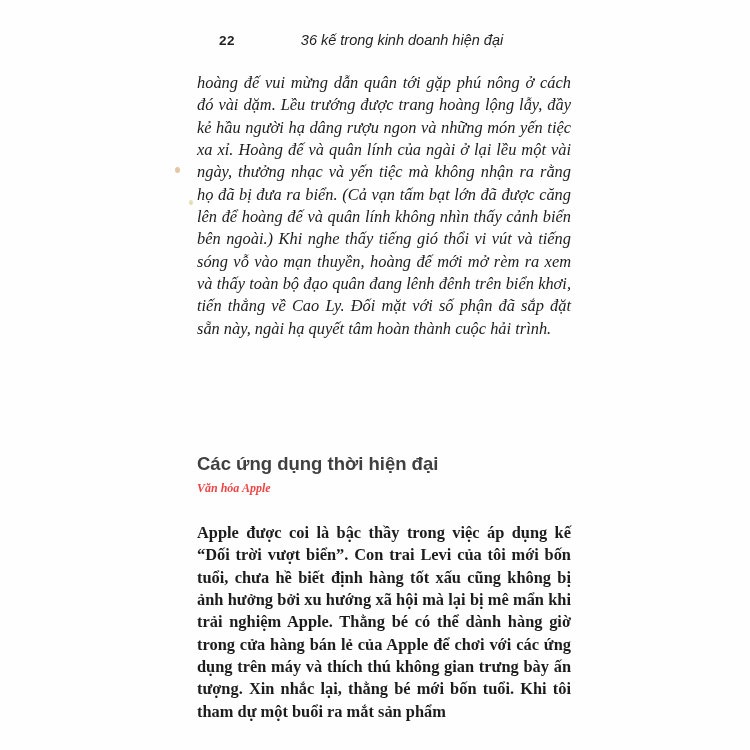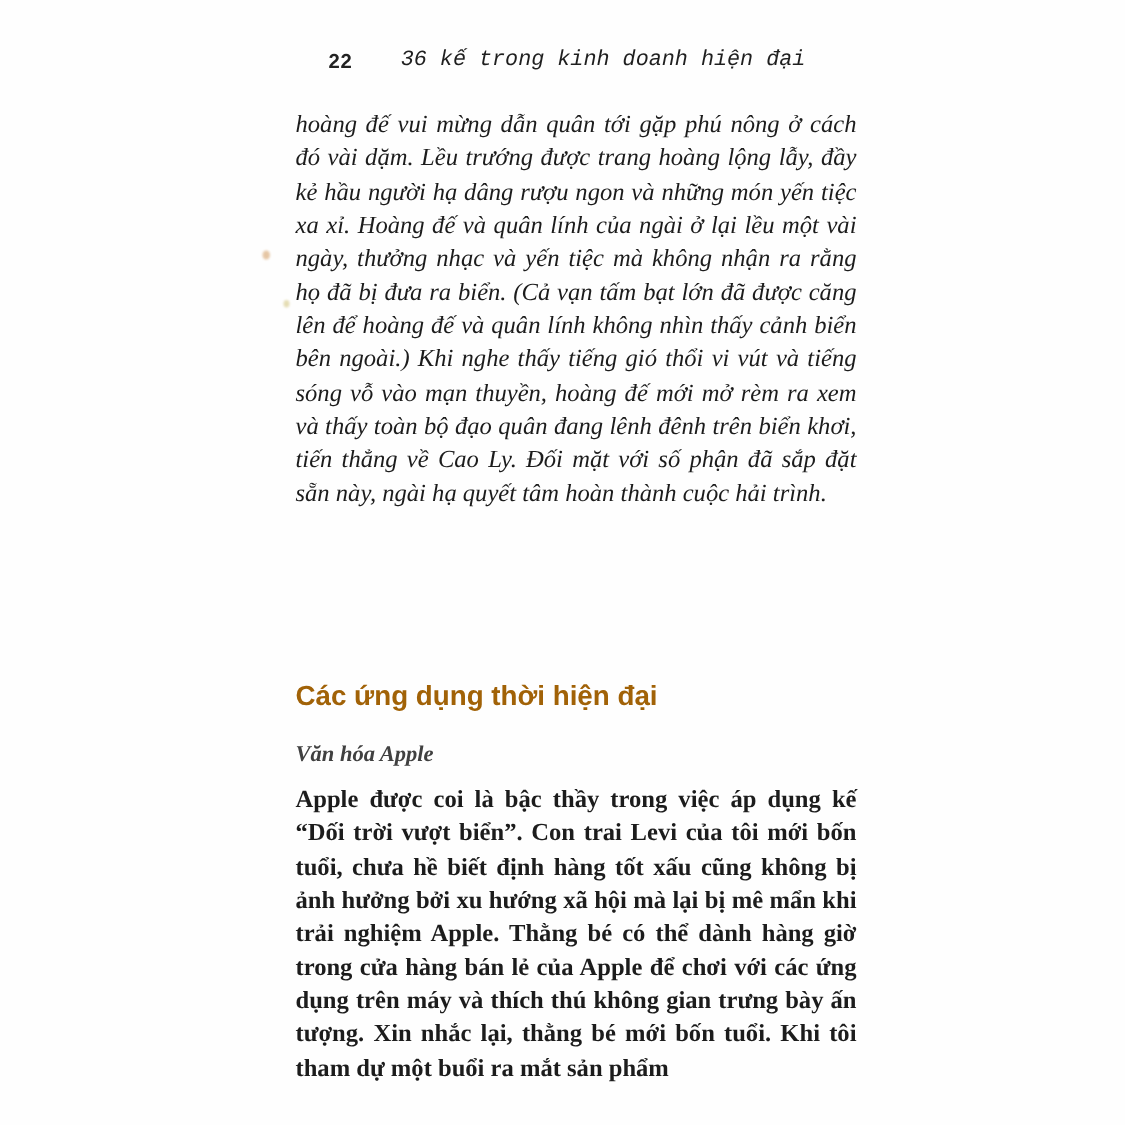--- a/index.html
+++ b/index.html
@@ -31,21 +31,21 @@
     font-family: "Liberation Sans", sans-serif;
     font-weight: 700;
     font-size: 13.5px;
     letter-spacing: 0.5px;
     color: #222;
   }
   .running-title {
     display: block;
     text-align: center;
     padding-left: 36px;
-    font-family: Liberation Mono, monospace;
+    font-family: Liberation Sans, sans-serif;
     font-style: italic;
     font-size: 14.5px;
     color: #1f1f1f;
   }
   
   .body-text {
     position: absolute;
     left: 197px;
     top: 72px;
     width: 374px;
@@ -57,32 +57,32 @@
   .para { margin: 0; font-style: italic; }
   .para.indent { text-indent: 24px; }
   .section-heading {
     position: absolute;
     left: 197px;
     top: 453px;
     margin: 0;
     font-family: "Liberation Sans", sans-serif;
     font-weight: 700;
     font-size: 18.5px;
-    color: #a16207;
+    color: #404040;
   }
   .subsection-heading {
     position: absolute;
     left: 197px;
-    top: 495px;
+    top: 481px;
     margin: 0;
     font-family: "Liberation Serif", serif;
     font-style: italic;
     font-weight: 700;
-    font-size: 15px;
-    color: #404040;
+    font-size: 12px;
+    color: #ef4444;
   }
   .apple-para {
     position: absolute;
     left: 197px;
     top: 522px;
     width: 374px;
     margin: 0;
     font-size: 16.4px;
     line-height: 22.35px;
     text-align: justify;

